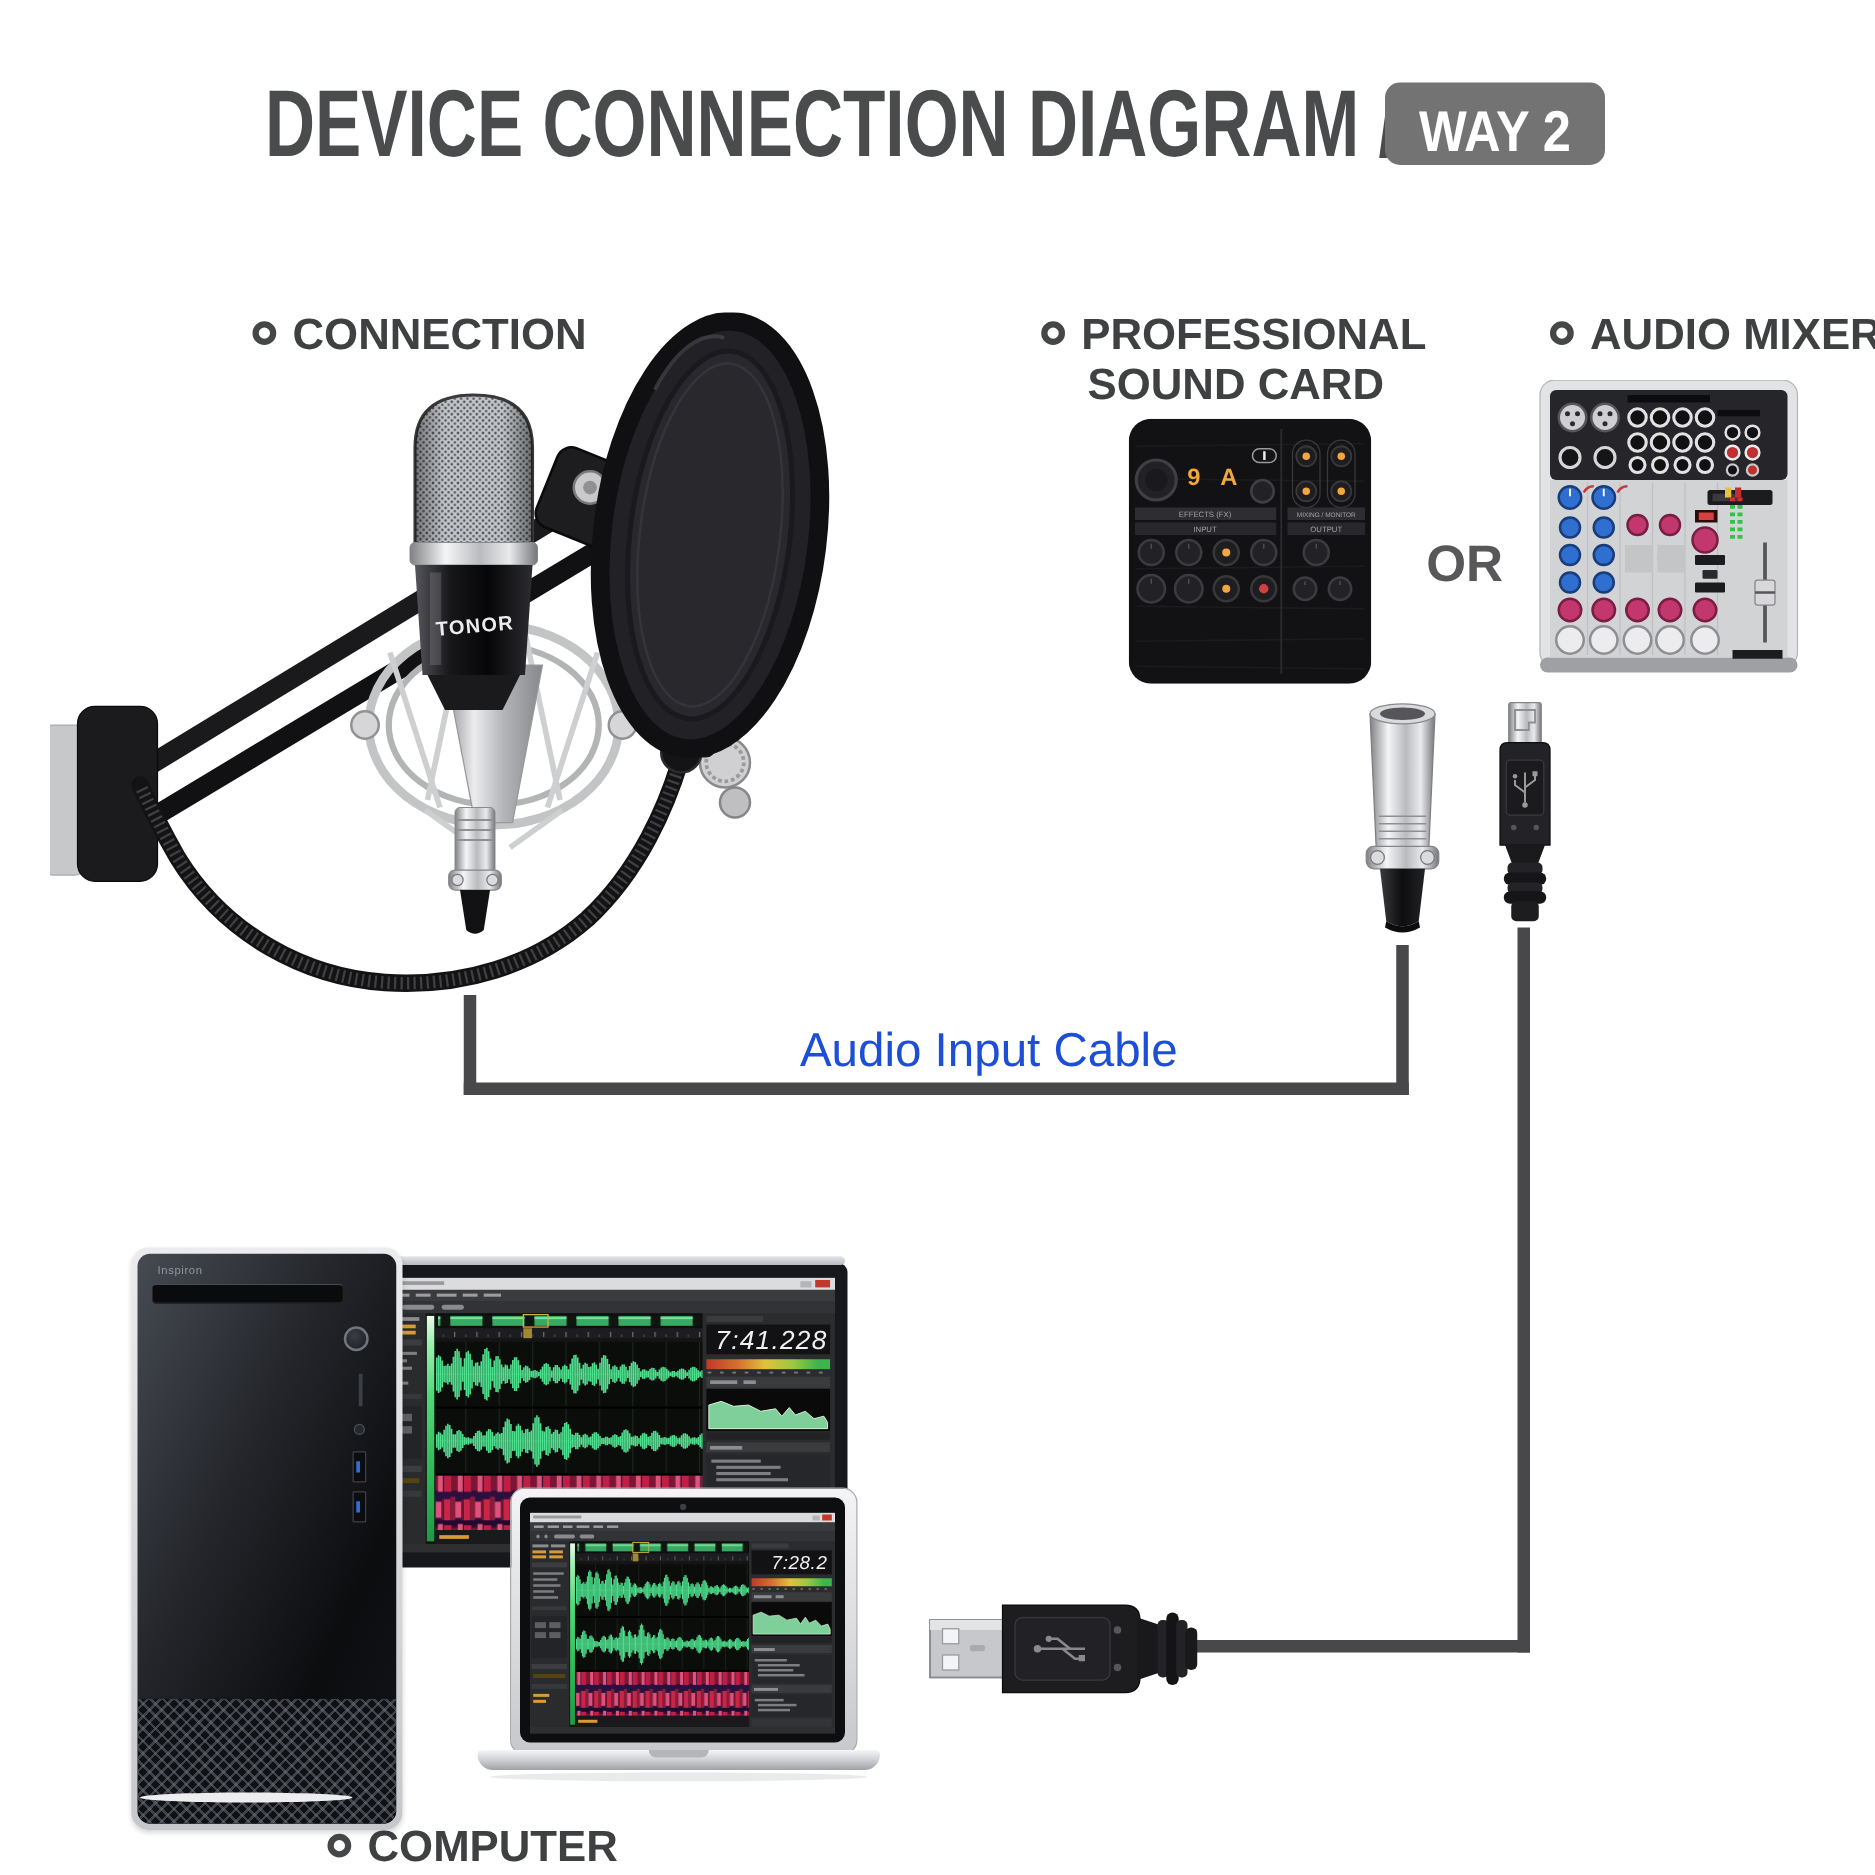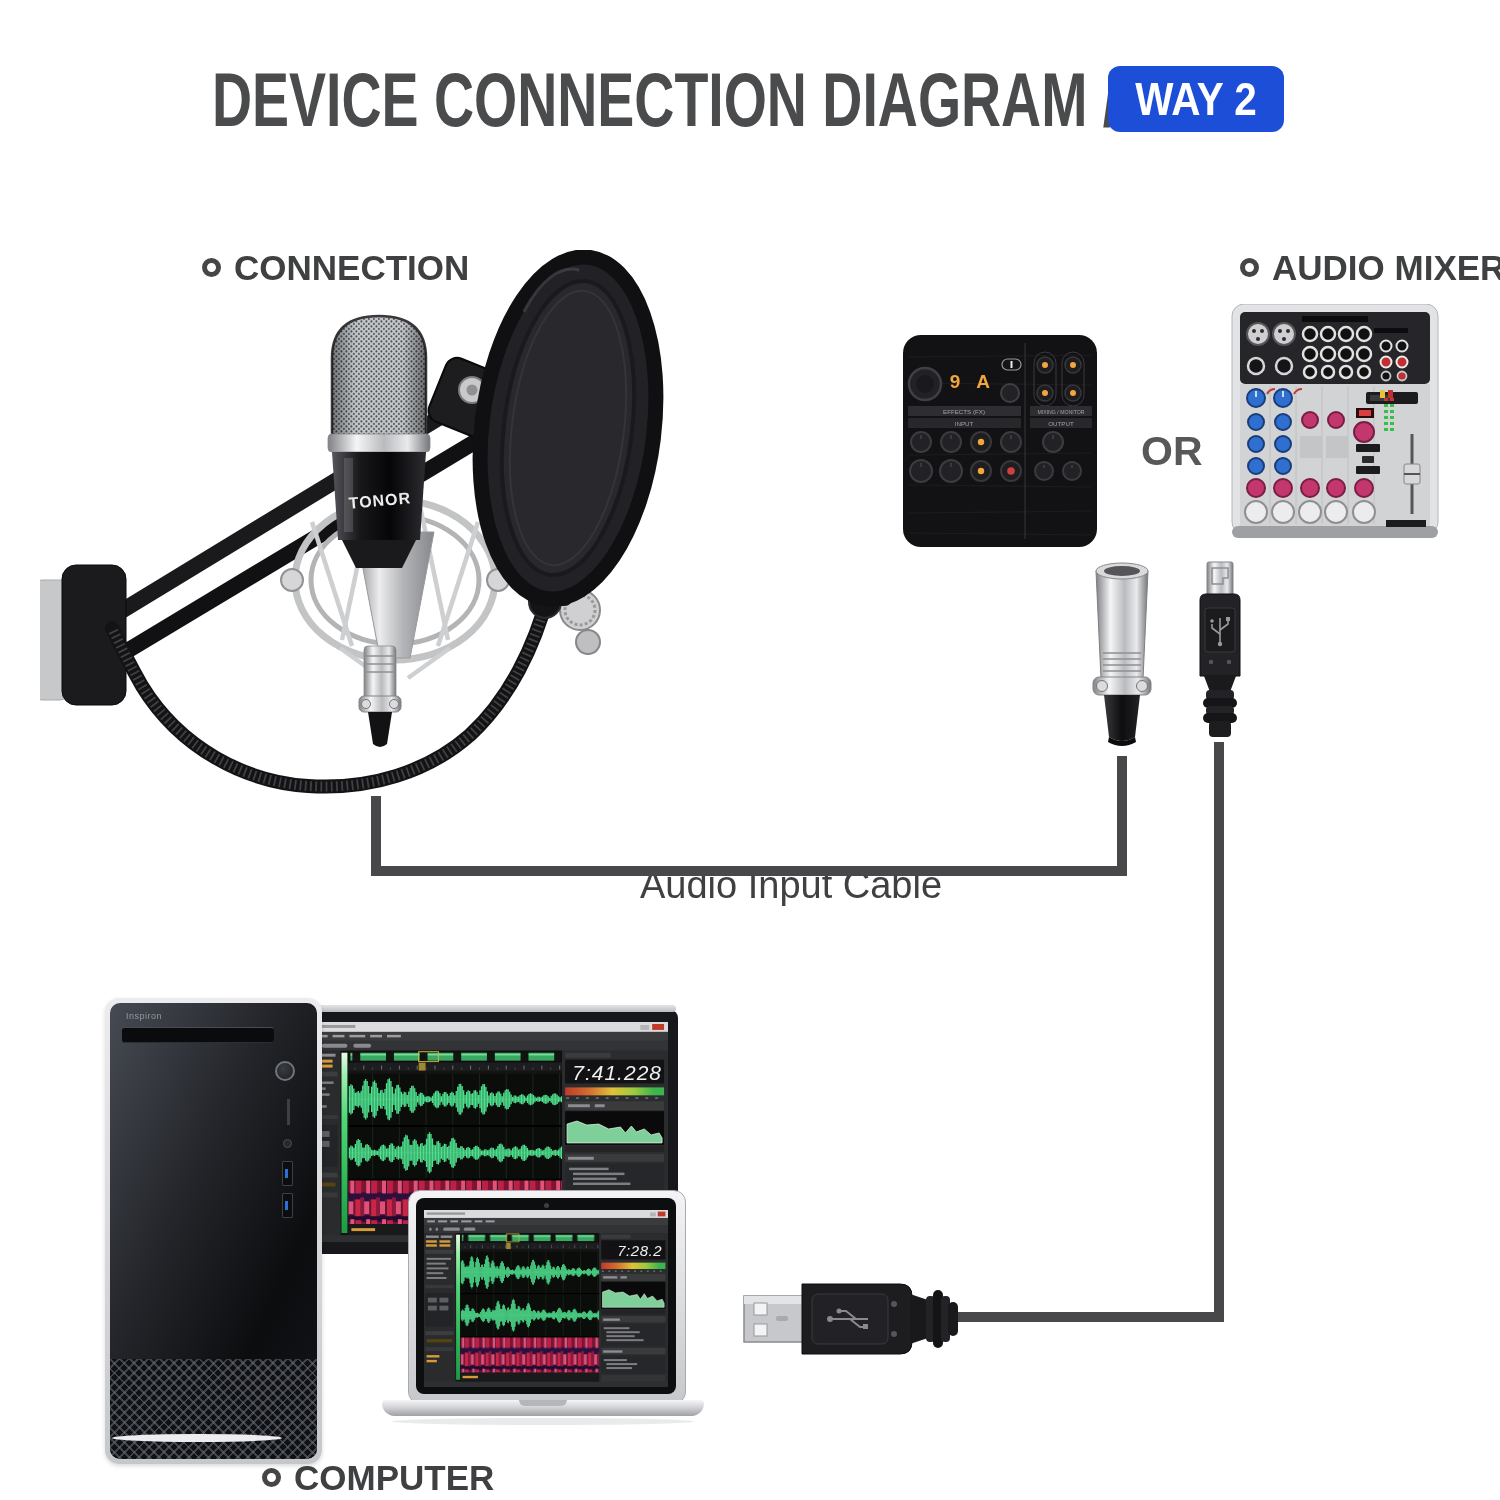--- a/index.html
+++ b/index.html
@@ -2,28 +2,28 @@
 <html><head>
 <meta charset="utf-8">
 <style>
   html,body{margin:0;padding:0;background:#fff;}
   #canvas{position:relative;width:1500px;height:1500px;background:#ffffff;overflow:hidden;
           font-family:"Liberation Sans",sans-serif;color:#3f4042;}
   .abs{position:absolute;}
   
   #title{left:212px;top:56px;font-size:76px;font-weight:700;color:#4a4b4d;white-space:nowrap;
          transform:scaleX(.73);transform-origin:left top;letter-spacing:0;}
-  #way-badge{left:1108px;top:66px;width:176px;height:66px;background:#1d4ed8;border-radius:12px;
-         display:flex;align-items:center;justify-content:center;color:#fff;font-size:46px;font-weight:700;}
+  #way-badge{left:1108px;top:66px;width:176px;height:66px;background:#737373;border-radius:12px;
+         display:flex;align-items:flex-end;justify-content:center;color:#fff;font-size:46px;font-weight:700;}
   #way-badge span{transform:scaleX(.88);}
   
   .sec-label{font-size:35px;font-weight:700;color:#3f4042;line-height:40px;white-space:nowrap;}
   .ring{display:inline-block;width:9px;height:9px;border:5px solid #454648;border-radius:50%;
         background:#fff;vertical-align:3px;margin-right:13px;}
-  .plain{font-weight:400;color:#404040;margin-top:44px;}
+  .plain{font-weight:400;color:#1d4ed8;}
   
   .cable{background:#48484a;position:absolute;}
   
   #tower{left:105px;top:998px;width:185px;height:434px;border-radius:14px;
          background:linear-gradient(180deg,#ececee,#c6c7ca);padding:16px;box-shadow:0 2px 4px rgba(0,0,0,.15);}
   #tower-face{position:absolute;left:5px;top:5px;right:5px;bottom:5px;border-radius:10px;
          background:linear-gradient(115deg,#464a52 0%,#24262b 38%,#0c0d0f 72%,#14151a 100%);overflow:hidden;}
   #tower-brand{position:absolute;left:16px;top:8px;font-size:9px;color:#9096a0;letter-spacing:.5px;}
   #dvd-slot{position:absolute;left:12px;top:24px;width:152px;height:15px;background:#0a0b0d;border-radius:3px;
          border-top:1px solid #474b52;box-shadow:inset 0 -1px 0 #2c2f34;}
@@ -268,20 +268,24 @@
 <div id="canvas">
 
   <div class="abs" id="title">DEVICE CONNECTION DIAGRAM /</div>
   <div class="abs" id="way-badge">
       <span>WAY 2</span>
     </div>
 
   <div class="abs sec-label" style="left:202px;top:248px;">
     <span class="ring"></span><span>CONNECTION</span>
   </div>
+  <div class="abs sec-label" style="left:833px;top:248px;">
+    <span class="ring"></span><span>PROFESSIONAL</span><br>
+    <span style="margin-left:37px;">SOUND CARD</span>
+  </div>
   <div class="abs sec-label" style="left:1240px;top:248px;">
     <span class="ring"></span><span>AUDIO MIXER</span>
   </div>
   <div class="abs" style="left:1141px;top:428px;font-size:41px;font-weight:700;color:#58585a;">OR</div>
   <div class="abs plain" style="left:591px;top:820px;width:400px;text-align:center;font-size:38px;">Audio Input Cable</div>
   <div class="abs sec-label" style="left:262px;top:1458px;">
     <span class="ring"></span><span>COMPUTER</span>
   </div>
 
   <div class="cable" style="left:371px;top:796px;width:10px;height:80px;"></div>

